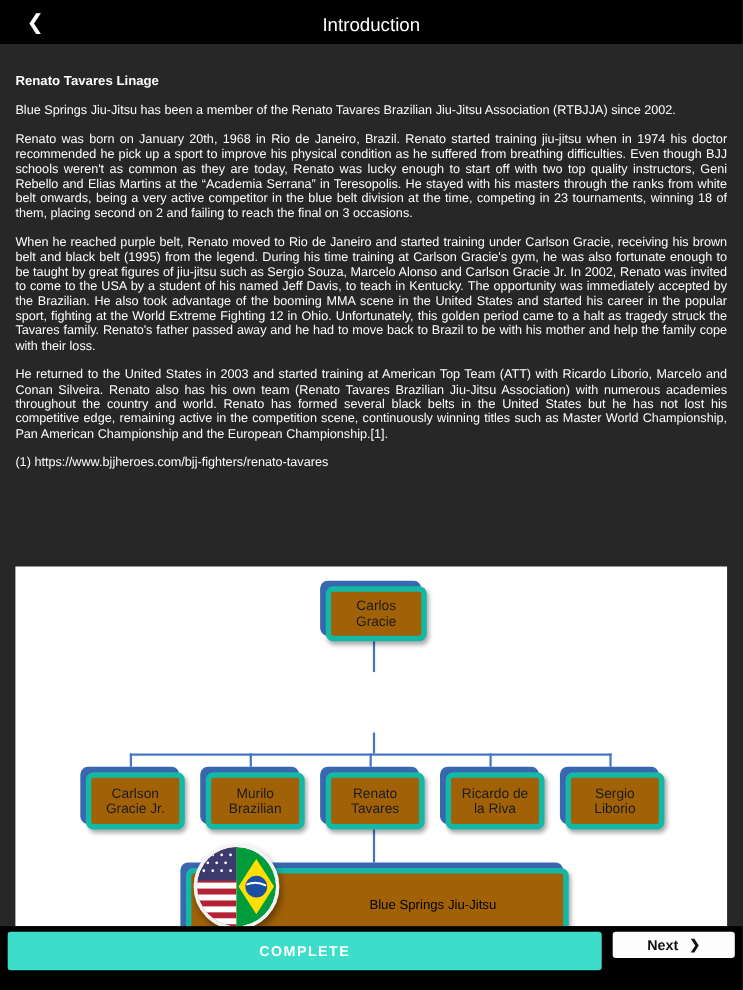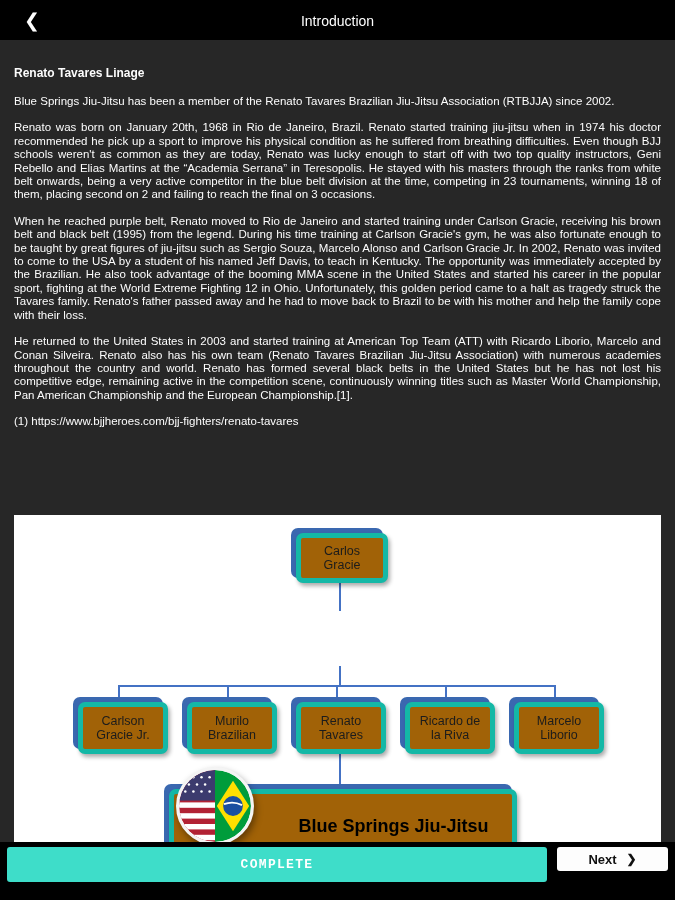--- a/index.html
+++ b/index.html
@@ -5,50 +5,50 @@
   * { margin:0; padding:0; box-sizing:border-box; }
   html,body { width:675px; height:900px; overflow:hidden; background:#272727;
               font-family:"Liberation Sans", sans-serif; }
   .app { position:relative; width:675px; height:900px; background:#272727; }
 
   
   .topbar { position:absolute; top:0; left:0; width:675px; height:40px; background:#000; z-index:10; }
   .back-btn { position:absolute; left:16px; top:6px; width:32px; height:28px; color:#fff;
               font-size:19px; display:flex; align-items:center; justify-content:center; cursor:pointer; }
   .topbar-title { position:absolute; left:0; right:0; top:13px; text-align:center;
-                  color:#fff; font-size:14px; }
+                  color:#fff; font-size:17px; }
 
   
   .content { position:absolute; top:40px; left:0; width:675px; padding:26px 14px 0 14px; color:#fdfdfd; }
   .content h1 { font-size:12px; font-weight:bold; margin-bottom:15px; }
   .content p { font-size:11.5px; line-height:13.4px; margin-bottom:13px; text-align:justify; }
   .citation { font-size:11.5px; margin-top:10px; text-align:left; }
 
   
   .panel { position:absolute; left:14px; top:515px; width:647px; height:327px;
            background:#fff; overflow:hidden; }
   .nw { position:absolute; background:#3a68b0; border-radius:7px; }
   .nd { width:100%; height:100%; background:#a16207; border:5px solid #14b8a6; border-radius:7px;
         transform:translate(5px,5px); display:flex; align-items:center; justify-content:center;
         text-align:center; font-size:12.5px; line-height:1.15; color:#1c1c1c; padding:3px 4px;
         box-shadow:2px 3px 4px rgba(0,0,0,.33); }
   .conn { position:absolute; background:#4472c4; }
   .team-nd { justify-content:flex-start; padding-left:105px; align-items:flex-start; padding-top:22px; }
-  .team-label { width:100%; text-align:center; font-size:18px; font-weight:bold; color:#000; }
+  .team-label { width:100%; text-align:center; font-size:12px; font-weight:normal; color:#000; }
   .flag-badge { position:absolute; left:162px; top:252px; width:78px; height:78px; border-radius:50%;
                 border:3px solid #f4f4f4; overflow:hidden; z-index:5; background:#fff;
                 box-shadow:2px 4px 7px rgba(0,0,0,.4); }
   .flag-badge svg { display:block; width:100%; height:100%; }
 
   
   .footer { position:absolute; left:0; top:842px; width:675px; height:58px; background:#000; z-index:10; }
   .complete-btn { position:absolute; left:7px; top:5px; width:540px; height:35px; background:#3eddc9;
                   border:none; border-radius:3px; color:#fff; font-size:13px; font-weight:bold;
                   letter-spacing:1.3px; display:flex; align-items:center; justify-content:center;
-                  cursor:pointer; font-family:Liberation Mono, monospace; }
+                  cursor:pointer; font-family:Liberation Sans, sans-serif; }
   .next-btn { position:absolute; left:557px; top:5px; width:111px; height:24px; background:#fdfdfd;
               border:none; border-radius:3px; color:#111; font-size:13px; font-weight:bold;
               display:flex; align-items:center; justify-content:center; gap:10px; cursor:pointer;
               font-family:"Liberation Sans", sans-serif; }
   .next-chevron { font-size:12px; font-weight:bold; }
 </style>
 </head>
 <body>
 
 <div class="app">
@@ -91,21 +91,21 @@
     <div class="nw" style="left:168px; top:182px; width:90px; height:52px;">
       <div class="nd">Murilo Brazilian</div>
     </div>
     <div class="nw" style="left:277px; top:182px; width:90px; height:52px;">
       <div class="nd">Renato Tavares</div>
     </div>
     <div class="nw" style="left:386px; top:182px; width:90px; height:52px;">
       <div class="nd">Ricardo de la Riva</div>
     </div>
     <div class="nw" style="left:495px; top:182px; width:90px; height:52px;">
-      <div class="nd">Marcelo Liborio</div>
+      <div class="nd">Sergio Liborio</div>
     </div>
 
     <div class="nw" style="left:150px; top:269px; width:348px; height:70px;">
       <div class="nd team-nd">
         <span class="team-label">Blue Springs Jiu-Jitsu</span>
       </div>
     </div>
 
     <div class="flag-badge">
       <svg viewBox="0 0 80 80">

